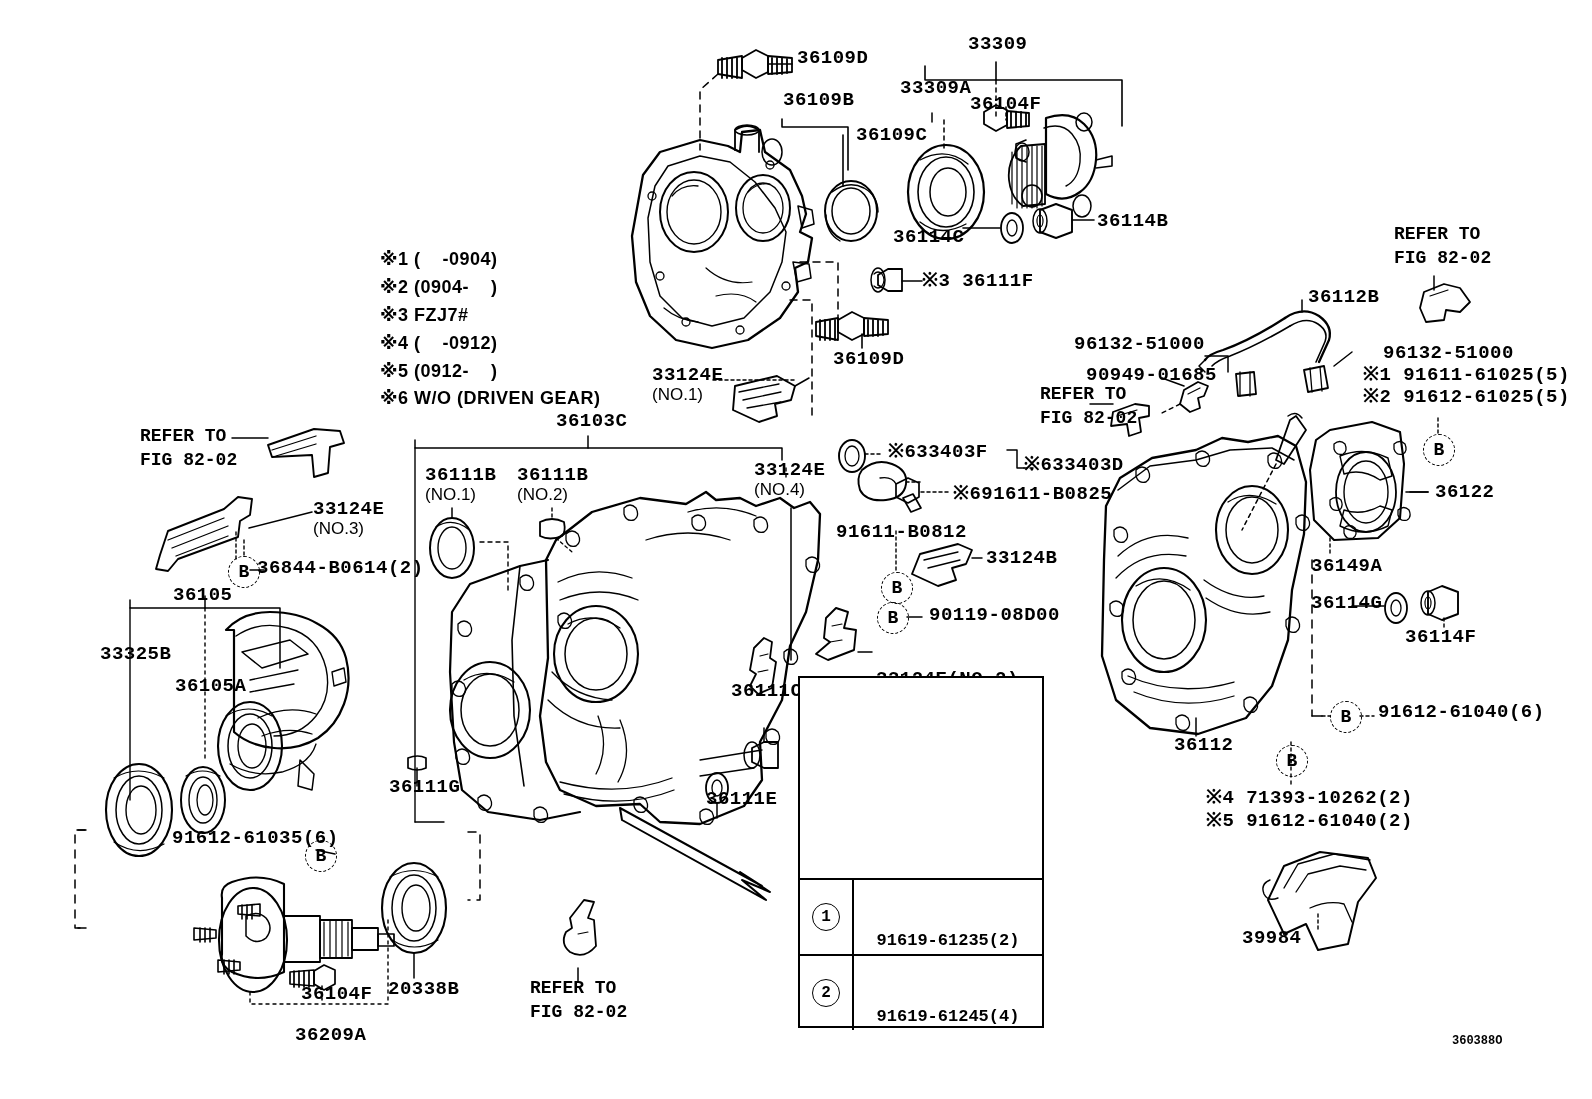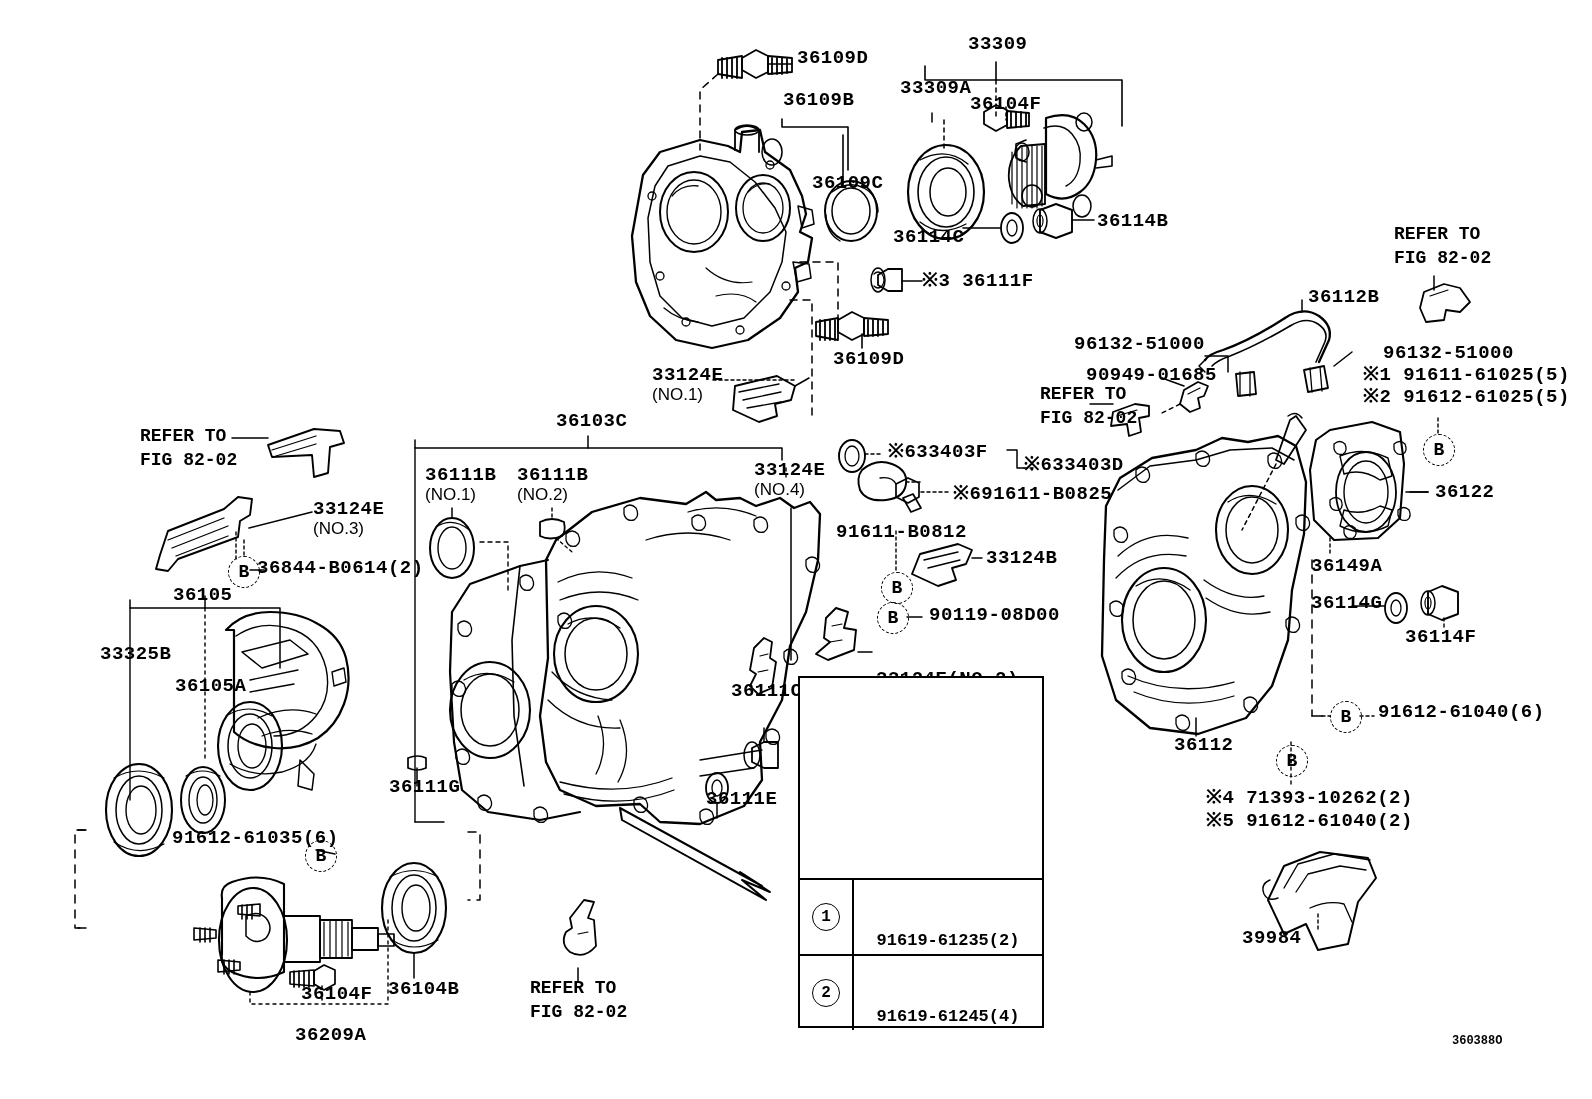--- a/index.html
+++ b/index.html
@@ -482,36 +482,42 @@
       <path d="M264,570 L250,570" stroke-width="1.5"></path>
       <path d="M335,854 L316,850" stroke-width="1.5"></path>
       <path d="M896,531 L896,572" stroke-width="1.4" stroke-dasharray="3,3"></path>
       <path d="M907,617 L922,617" stroke-width="1.5"></path>
       <path d="M1438,418 L1438,434" stroke-width="1.4" stroke-dasharray="3,3"></path>
       <path d="M1291,742 L1291,762" stroke-width="1.4" stroke-dasharray="3,3"></path>
 
     </g>
   </svg>
 
+  <div class="notes" style="left:380px;top:246px;"><span>※1 (    -0904)</span>
+<span>※2 (0904-    )</span>
+<span>※3 FZJ7#</span>
+<span>※4 (    -0912)</span>
+<span>※5 (0912-    )</span>
+<span>※6 W/O (DRIVEN GEAR)</span></div>
 
   <div class="refer" style="left:1394px;top:222px;"><span>REFER TO</span>
 <span>FIG 82-02</span></div>
 
   <div class="refer" style="left:1040px;top:382px;"><span>REFER TO</span>
 <span>FIG 82-02</span></div>
 
   <div class="refer" style="left:140px;top:424px;"><span>REFER TO</span>
 <span>FIG 82-02</span></div>
 
   <div class="refer" style="left:530px;top:976px;"><span>REFER TO</span>
 <span>FIG 82-02</span></div>
 
   <div class="lbl" style="left:797px;top:49px;">36109D</div>
   <div class="lbl" style="left:783px;top:91px;">36109B</div>
-  <div class="lbl" style="left:812px;top:126px;margin-top:48px;">36109C</div>
+  <div class="lbl" style="left:856px;top:126px;">36109C</div>
   <div class="lbl" style="left:833px;top:350px;">36109D</div>
 
   <div class="lbl" style="left:968px;top:35px;">33309</div>
   <div class="lbl" style="left:900px;top:79px;">33309A</div>
   <div class="lbl" style="left:970px;top:95px;">36104F</div>
   <div class="lbl" style="left:1097px;top:212px;">36114B</div>
   <div class="lbl" style="left:893px;top:228px;">36114C</div>
   <div class="lbl" style="left:922px;top:272px;">※3 36111F</div>
 
   <div class="lbl" style="left:652px;top:366px;"><span>33124E</span><br><span class="sub">(NO.1)</span></div>
@@ -537,21 +543,21 @@
   <div class="lbl" style="left:953px;top:485px;">※691611-B0825</div>
   <div class="lbl" style="left:836px;top:523px;">91611-B0812</div>
   <div class="lbl" style="left:929px;top:606px;">90119-08D00</div>
 
   <div class="lbl" style="left:257px;top:559px;">36844-B0614(2)</div>
   <div class="lbl" style="left:173px;top:586px;">36105</div>
   <div class="lbl" style="left:175px;top:677px;">36105A</div>
   <div class="lbl" style="left:100px;top:645px;">33325B</div>
   <div class="lbl" style="left:172px;top:829px;">91612-61035(6)</div>
   <div class="lbl" style="left:301px;top:985px;">36104F</div>
-  <div class="lbl" style="left:388px;top:980px;">36104B</div>
+  <div class="lbl" style="left:388px;top:980px;">20338B</div>
   <div class="lbl" style="left:295px;top:1026px;">36209A</div>
 
   <div class="lbl" style="left:1308px;top:288px;">36112B</div>
   <div class="lbl" style="left:1074px;top:335px;">96132-51000</div>
   <div class="lbl" style="left:1383px;top:344px;">96132-51000</div>
   <div class="lbl" style="left:1086px;top:366px;">90949-01685</div>
   <div class="lbl" style="left:1363px;top:366px;">※1 91611-61025(5)</div>
   <div class="lbl" style="left:1363px;top:388px;">※2 91612-61025(5)</div>
 
   <div class="lbl" style="left:1435px;top:483px;">36122</div>

